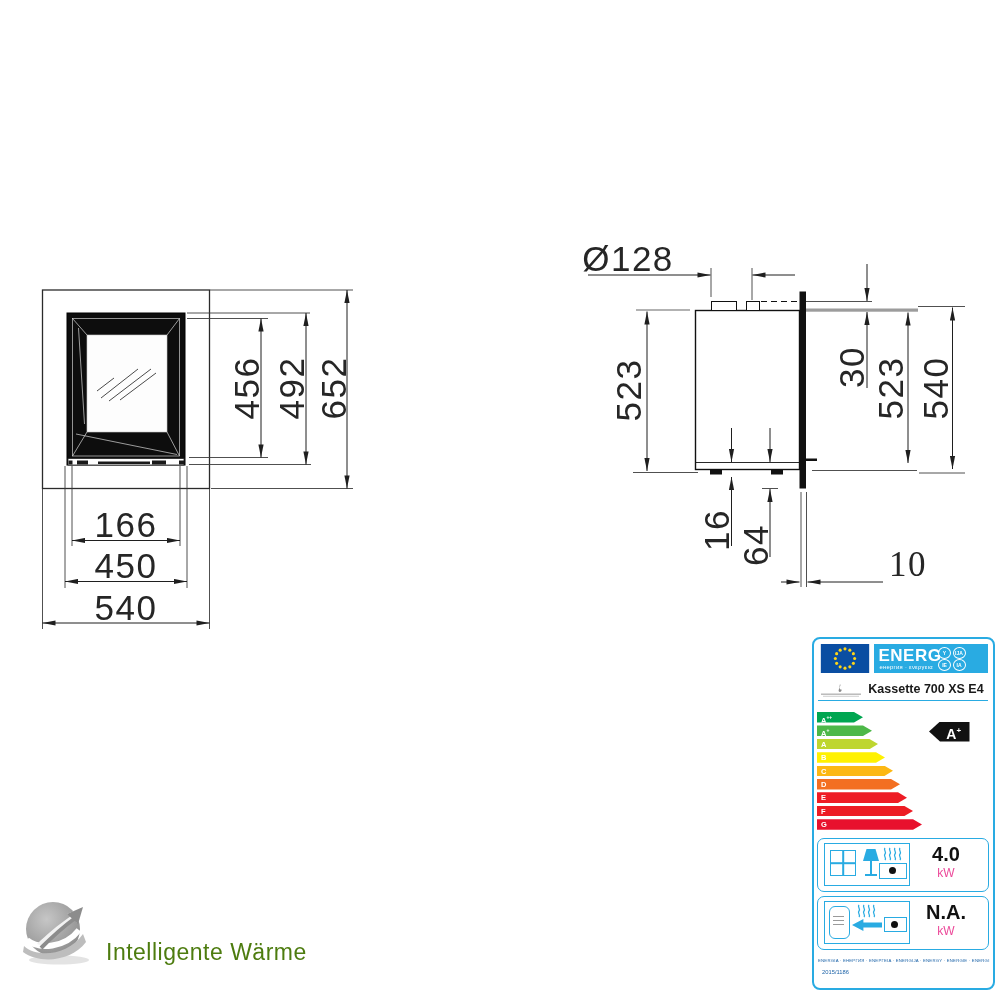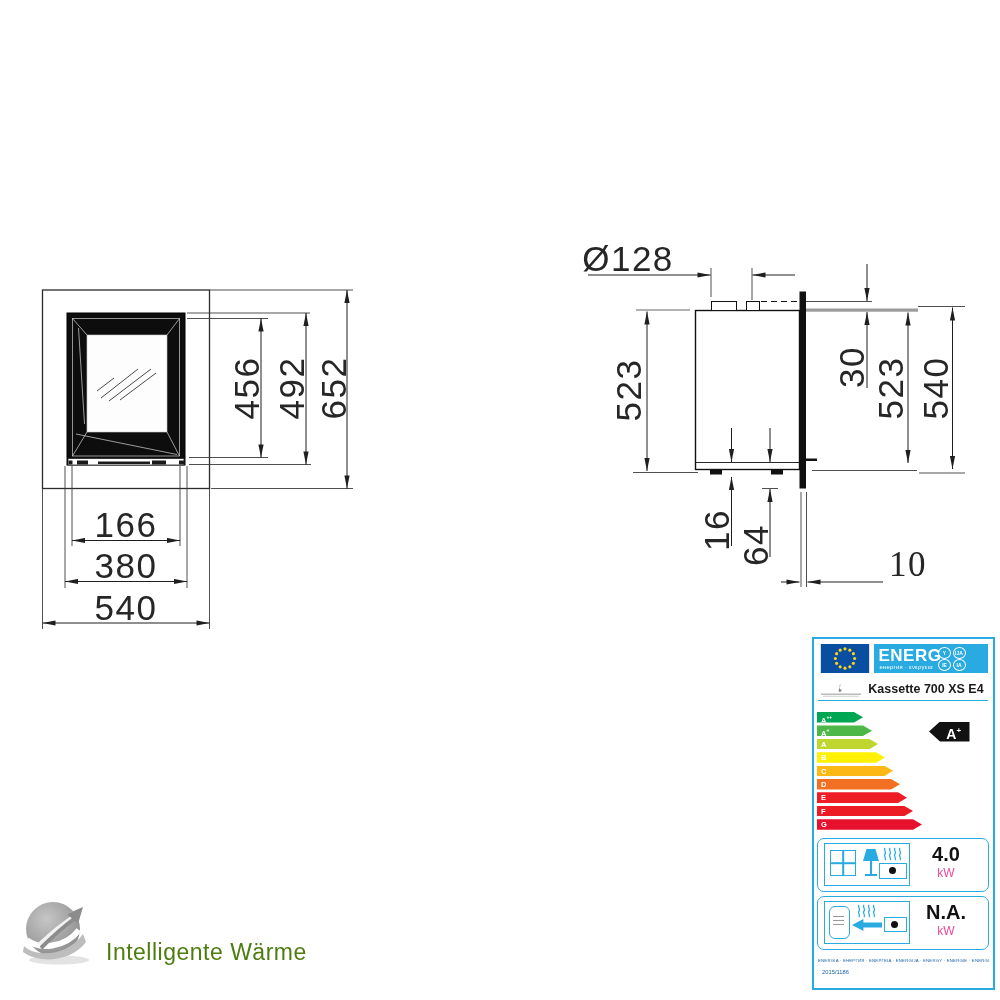--- a/index.html
+++ b/index.html
@@ -4,21 +4,21 @@
 <style>
   html,body{margin:0;padding:0;background:#fff;}
   #canvas{position:relative;width:1000px;height:1000px;background:#fff;overflow:hidden;
           font-family:"Liberation Sans",sans-serif;}
   #drawing{position:absolute;left:0;top:0;}
   .dimlab{position:absolute;font-size:35px;font-weight:400;color:#262626;letter-spacing:1.5px;
           white-space:nowrap;transform:translate(-50%,-50%);line-height:1;}
   .rot{transform:translate(-50%,-50%) rotate(-90deg);}
   
   #elabel{position:absolute;left:812px;top:637px;width:179px;height:349px;
-          border:2.5px solid #29abe2;border-radius:0;background:#fff;}
+          border:2.5px solid #29abe2;border-radius:8px;background:#fff;}
   #eu-flag{position:absolute;left:6px;top:5px;width:50px;height:29px;}
   #energ-box{position:absolute;left:59.5px;top:5px;width:114.5px;height:29px;background:#29abe2;}
   #energ-word{position:absolute;left:5px;top:2px;font-size:17px;font-weight:bold;color:#fff;letter-spacing:.5px;}
   #energ-sub{position:absolute;left:6px;top:20px;font-size:5.8px;color:#fff;letter-spacing:.3px;}
   .badge{position:absolute;width:11px;height:10px;border:1px solid #fff;border-radius:50%;
          color:#fff;font-size:5px;font-weight:bold;text-align:center;line-height:10px;}
   #brand-logo{position:absolute;left:5px;top:44px;}
   #model-name{position:absolute;left:50px;top:43px;width:124px;text-align:center;
               font-size:12.5px;font-weight:bold;color:#1a1a1a;}
   #divider{position:absolute;left:4px;top:60.5px;width:170px;height:1.5px;background:#29abe2;}
@@ -181,21 +181,21 @@
         <line x1="781" y1="582" x2="799.5" y2="582" marker-end="url(#arr)"></line>
         <line x1="883" y1="582" x2="807.5" y2="582" marker-end="url(#arr)"></line>
       </g>
     </g>
   </svg>
 
   <div class="dimlab rot" style="left:246px;top:388px;">456</div>
   <div class="dimlab rot" style="left:291px;top:388px;">492</div>
   <div class="dimlab rot" style="left:333px;top:388px;">652</div>
   <div class="dimlab" style="left:126px;top:524px;">166</div>
-  <div class="dimlab" style="left:126px;top:565px;">380</div>
+  <div class="dimlab" style="left:126px;top:565px;">450</div>
   <div class="dimlab" style="left:126px;top:607px;">540</div>
 
   <div class="dimlab" style="left:628px;top:258px;">Ø128</div>
   <div class="dimlab rot" style="left:628px;top:390px;">523</div>
   <div class="dimlab rot" style="left:851px;top:367px;">30</div>
   <div class="dimlab rot" style="left:890px;top:388px;">523</div>
   <div class="dimlab rot" style="left:935px;top:388px;">540</div>
   <div class="dimlab rot" style="left:716px;top:530px;">16</div>
   <div class="dimlab rot" style="left:755px;top:545px;">64</div>
   <div class="dimlab" style="left:908px;top:564px;font-family:Liberation Serif, serif;">10</div>

